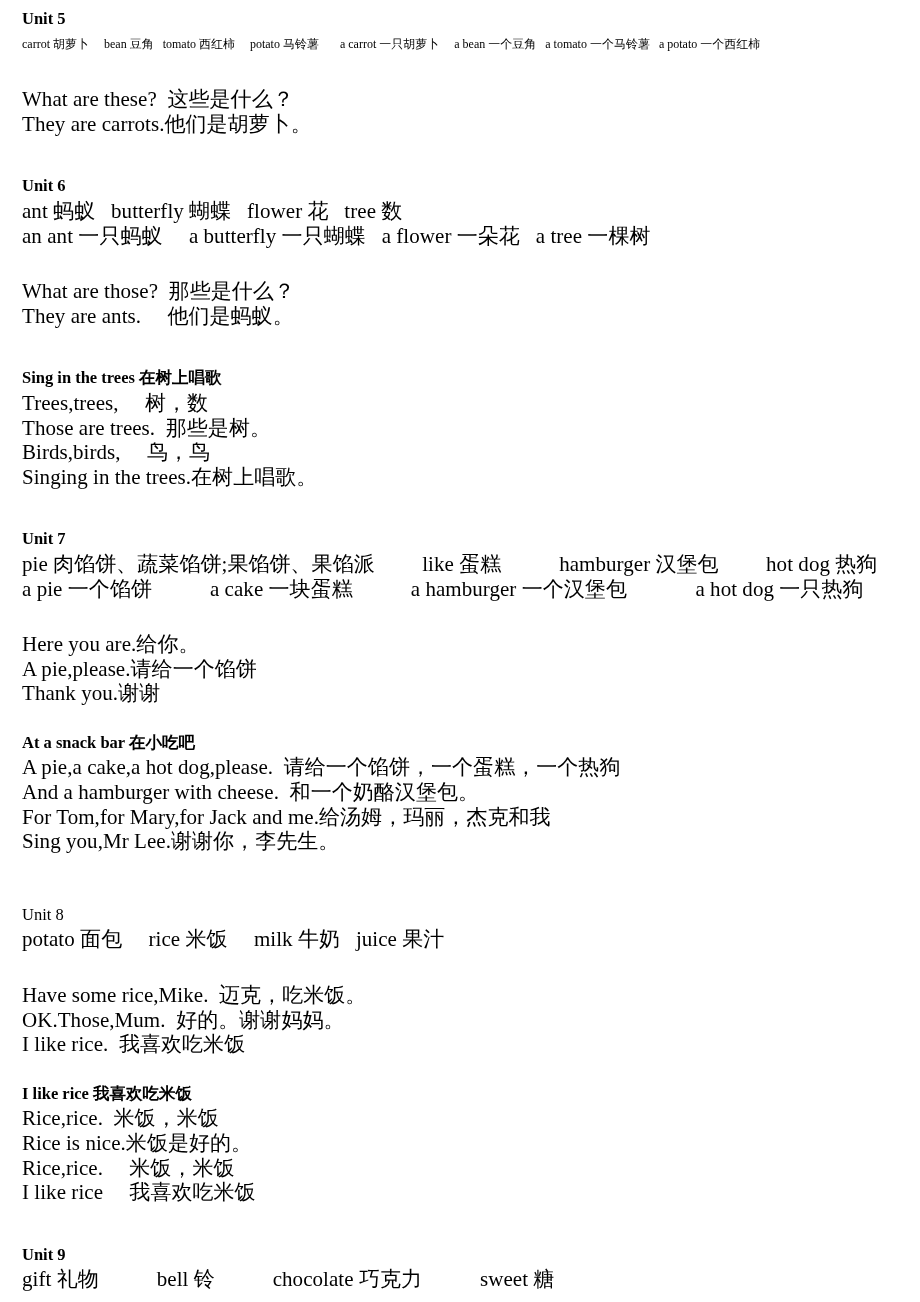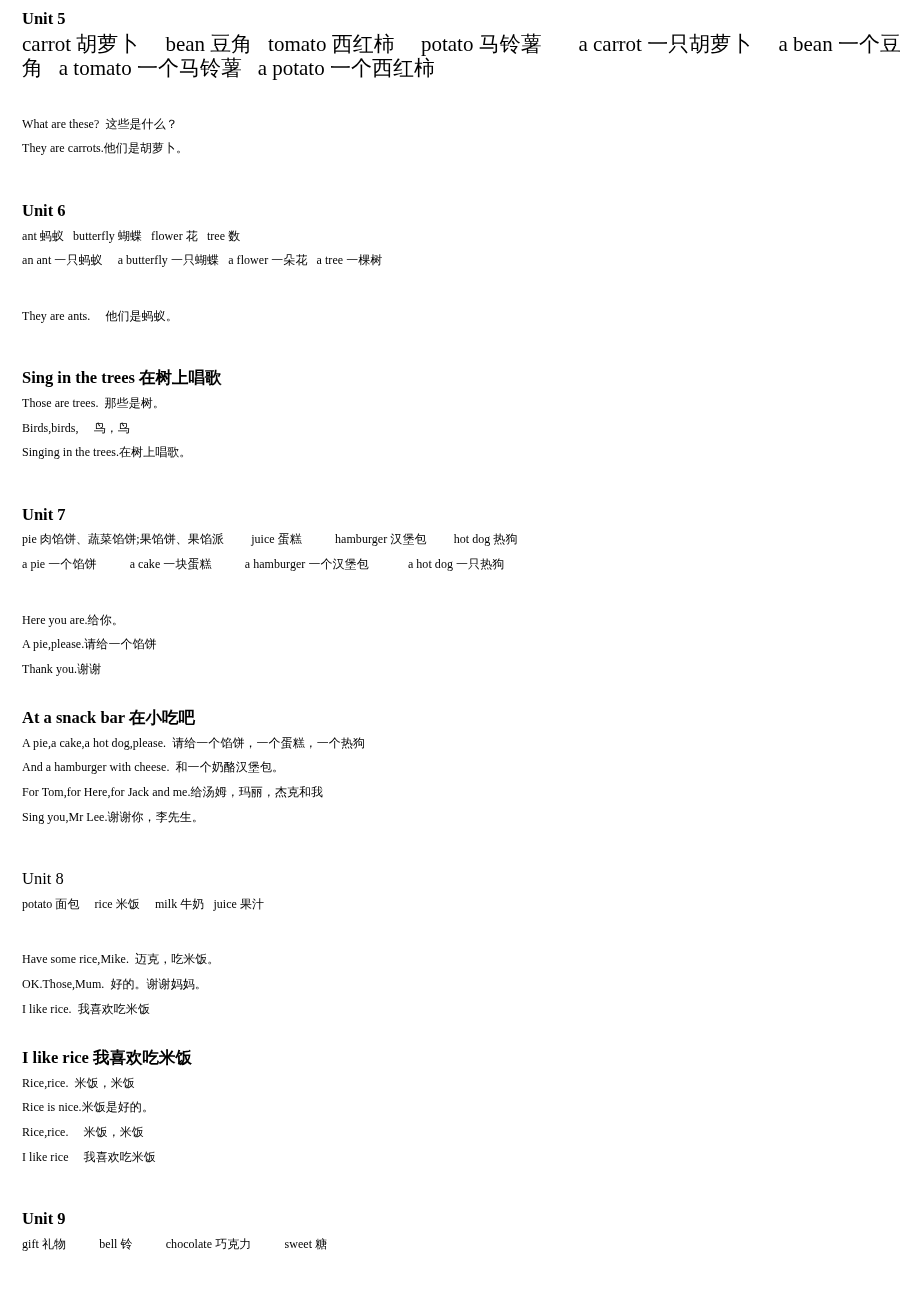--- a/index.html
+++ b/index.html
@@ -25,40 +25,41 @@
   }
   .content {
     position: absolute;
     left: 22px;
     top: 7px;
     width: 880px;
   }
 
   
   .line {
-    font-size: 12px;
+    font-size: 21px;
     line-height: 24.6px;
     white-space: pre-wrap;
     letter-spacing: 0.05px;
     word-spacing: 0px;
   }
   .heading {
     font-weight: bold;
     font-size: 16.5px;
     line-height: 24.6px;
     white-space: pre-wrap;
   }
   .heading-plain {
     font-weight: normal;
     font-size: 16.5px;
     line-height: 24.6px;
     white-space: pre-wrap;
+    margin-top: 11px;
   }
   .wrapline {
-    font-size: 21px;
+    font-size: 12px;
     line-height: 24.6px;
     white-space: pre-wrap;
     width: 880px;
   }
   .gap-lg { height: 31px; }
   .gap-md { height: 25px; }
   .gap-xl { height: 38px; }
 
   .block { margin: 0; padding: 0; }
 </style>
@@ -76,51 +77,53 @@
       <div class="line">They are carrots.他们是胡萝卜。</div>
     </div>
 
     <div class="gap-xl"></div>
 
     <div class="block">
       <div class="heading">Unit 6</div>
       <div class="line">ant 蚂蚁  butterfly 蝴蝶  flower 花  tree 数</div>
       <div class="line">an ant 一只蚂蚁  a butterfly 一只蝴蝶  a flower 一朵花  a tree 一棵树</div>
       <div class="gap-lg"></div>
+      <div class="line">What are those?  那些是什么？</div>
       <div class="line">They are ants.  他们是蚂蚁。</div>
     </div>
 
     <div class="gap-xl"></div>
 
     <div class="block">
       <div class="heading">Sing in the trees 在树上唱歌</div>
+      <div class="line">Trees,trees,  树，数</div>
       <div class="line">Those are trees.  那些是树。</div>
       <div class="line">Birds,birds,  鸟，鸟</div>
       <div class="line">Singing in the trees.在树上唱歌。</div>
     </div>
 
     <div class="gap-xl"></div>
 
     <div class="block">
       <div class="heading">Unit 7</div>
-      <div class="line">pie 肉馅饼、蔬菜馅饼;果馅饼、果馅派   juice 蛋糕    hamburger 汉堡包   hot dog 热狗</div>
+      <div class="line">pie 肉馅饼、蔬菜馅饼;果馅饼、果馅派   like 蛋糕    hamburger 汉堡包   hot dog 热狗</div>
       <div class="line">a pie 一个馅饼    a cake 一块蛋糕    a hamburger 一个汉堡包    a hot dog 一只热狗</div>
       <div class="gap-lg"></div>
       <div class="line">Here you are.给你。</div>
       <div class="line">A pie,please.请给一个馅饼</div>
       <div class="line">Thank you.谢谢</div>
     </div>
 
     <div class="gap-md"></div>
 
     <div class="block">
       <div class="heading">At a snack bar 在小吃吧</div>
       <div class="line">A pie,a cake,a hot dog,please.  请给一个馅饼，一个蛋糕，一个热狗</div>
       <div class="line">And a hamburger with cheese.  和一个奶酪汉堡包。</div>
-      <div class="line">For Tom,for Here,for Jack and me.给汤姆，玛丽，杰克和我</div>
+      <div class="line">For Tom,for Mary,for Jack and me.给汤姆，玛丽，杰克和我</div>
       <div class="line">Sing you,Mr Lee.谢谢你，李先生。</div>
     </div>
 
     <div class="gap-xl"></div>
 
     <div class="block">
       <div class="heading-plain">Unit 8</div>
       <div class="line">potato 面包  rice 米饭  milk 牛奶  juice 果汁</div>
       <div class="gap-lg"></div>
       <div class="line">Have some rice,Mike.  迈克，吃米饭。</div>

